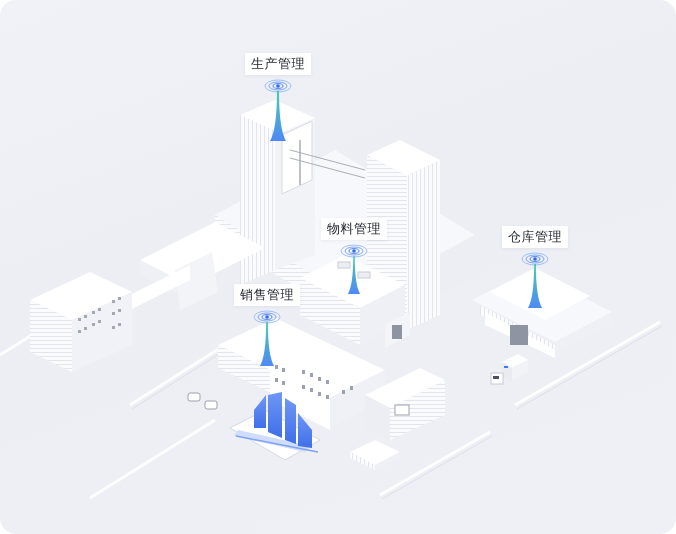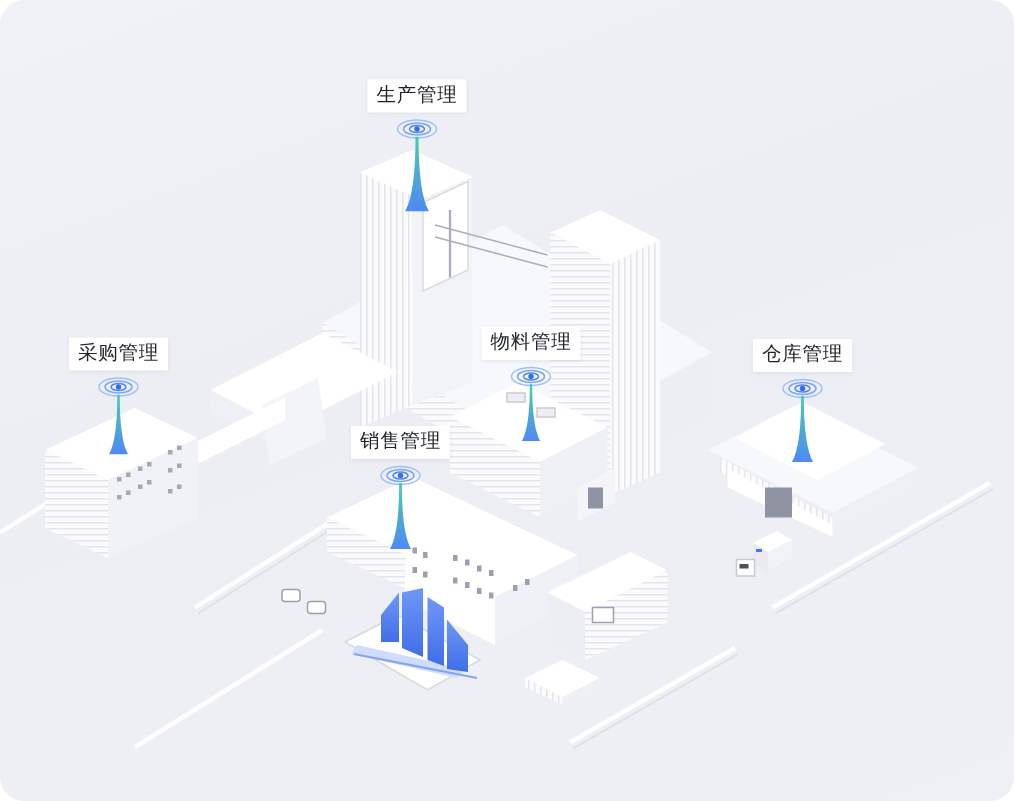--- a/index.html
+++ b/index.html
@@ -201,38 +201,20 @@
       <defs>
           <linearGradient id="b1" x1="0" y1="0" x2="0" y2="1">
             <stop offset="0" stop-color="#31c9a6"></stop>
             <stop offset="1" stop-color="#3d7cf5"></stop>
           </linearGradient>
         </defs>
       <path d="M7 0 L9 0 Q9 38 16 50 L0 50 Q7 38 7 0 Z" fill="url(#b1)" opacity="0.9"></path>
     </svg>
   </div>
 
-  <div class="hotspot" style="left:46px; top:225px;">
-    <div class="label">采购管理</div>
-    <svg class="signal" viewBox="0 0 30 14">
-      <ellipse cx="15" cy="7" rx="13" ry="6" fill="none" stroke="#9ec0fa" stroke-width="1"></ellipse>
-      <ellipse cx="15" cy="7" rx="9" ry="4" fill="none" stroke="#7aa6f7" stroke-width="1"></ellipse>
-      <ellipse cx="15" cy="7" rx="5" ry="2.4" fill="none" stroke="#4f86f5" stroke-width="1"></ellipse>
-      <circle cx="15" cy="7" r="1.8" fill="#2f6df6"></circle>
-    </svg>
-    <svg class="beam" viewBox="0 0 16 50" style="height:40px">
-      <defs>
-          <linearGradient id="b2" x1="0" y1="0" x2="0" y2="1">
-            <stop offset="0" stop-color="#31c9a6"></stop>
-            <stop offset="1" stop-color="#3d7cf5"></stop>
-          </linearGradient>
-        </defs>
-      <path d="M7 0 L9 0 Q9 38 16 50 L0 50 Q7 38 7 0 Z" fill="url(#b2)" opacity="0.9"></path>
-    </svg>
-  </div>
 
   <div class="hotspot" style="left:321px; top:218px;justify-content:space-between;">
     <div class="label">物料管理</div>
     <svg class="signal" viewBox="0 0 30 14">
       <ellipse cx="15" cy="7" rx="13" ry="6" fill="none" stroke="#9ec0fa" stroke-width="1"></ellipse>
       <ellipse cx="15" cy="7" rx="9" ry="4" fill="none" stroke="#7aa6f7" stroke-width="1"></ellipse>
       <ellipse cx="15" cy="7" rx="5" ry="2.4" fill="none" stroke="#4f86f5" stroke-width="1"></ellipse>
       <circle cx="15" cy="7" r="1.8" fill="#2f6df6"></circle>
     </svg>
     <svg class="beam" viewBox="0 0 16 50" style="height:38px">

